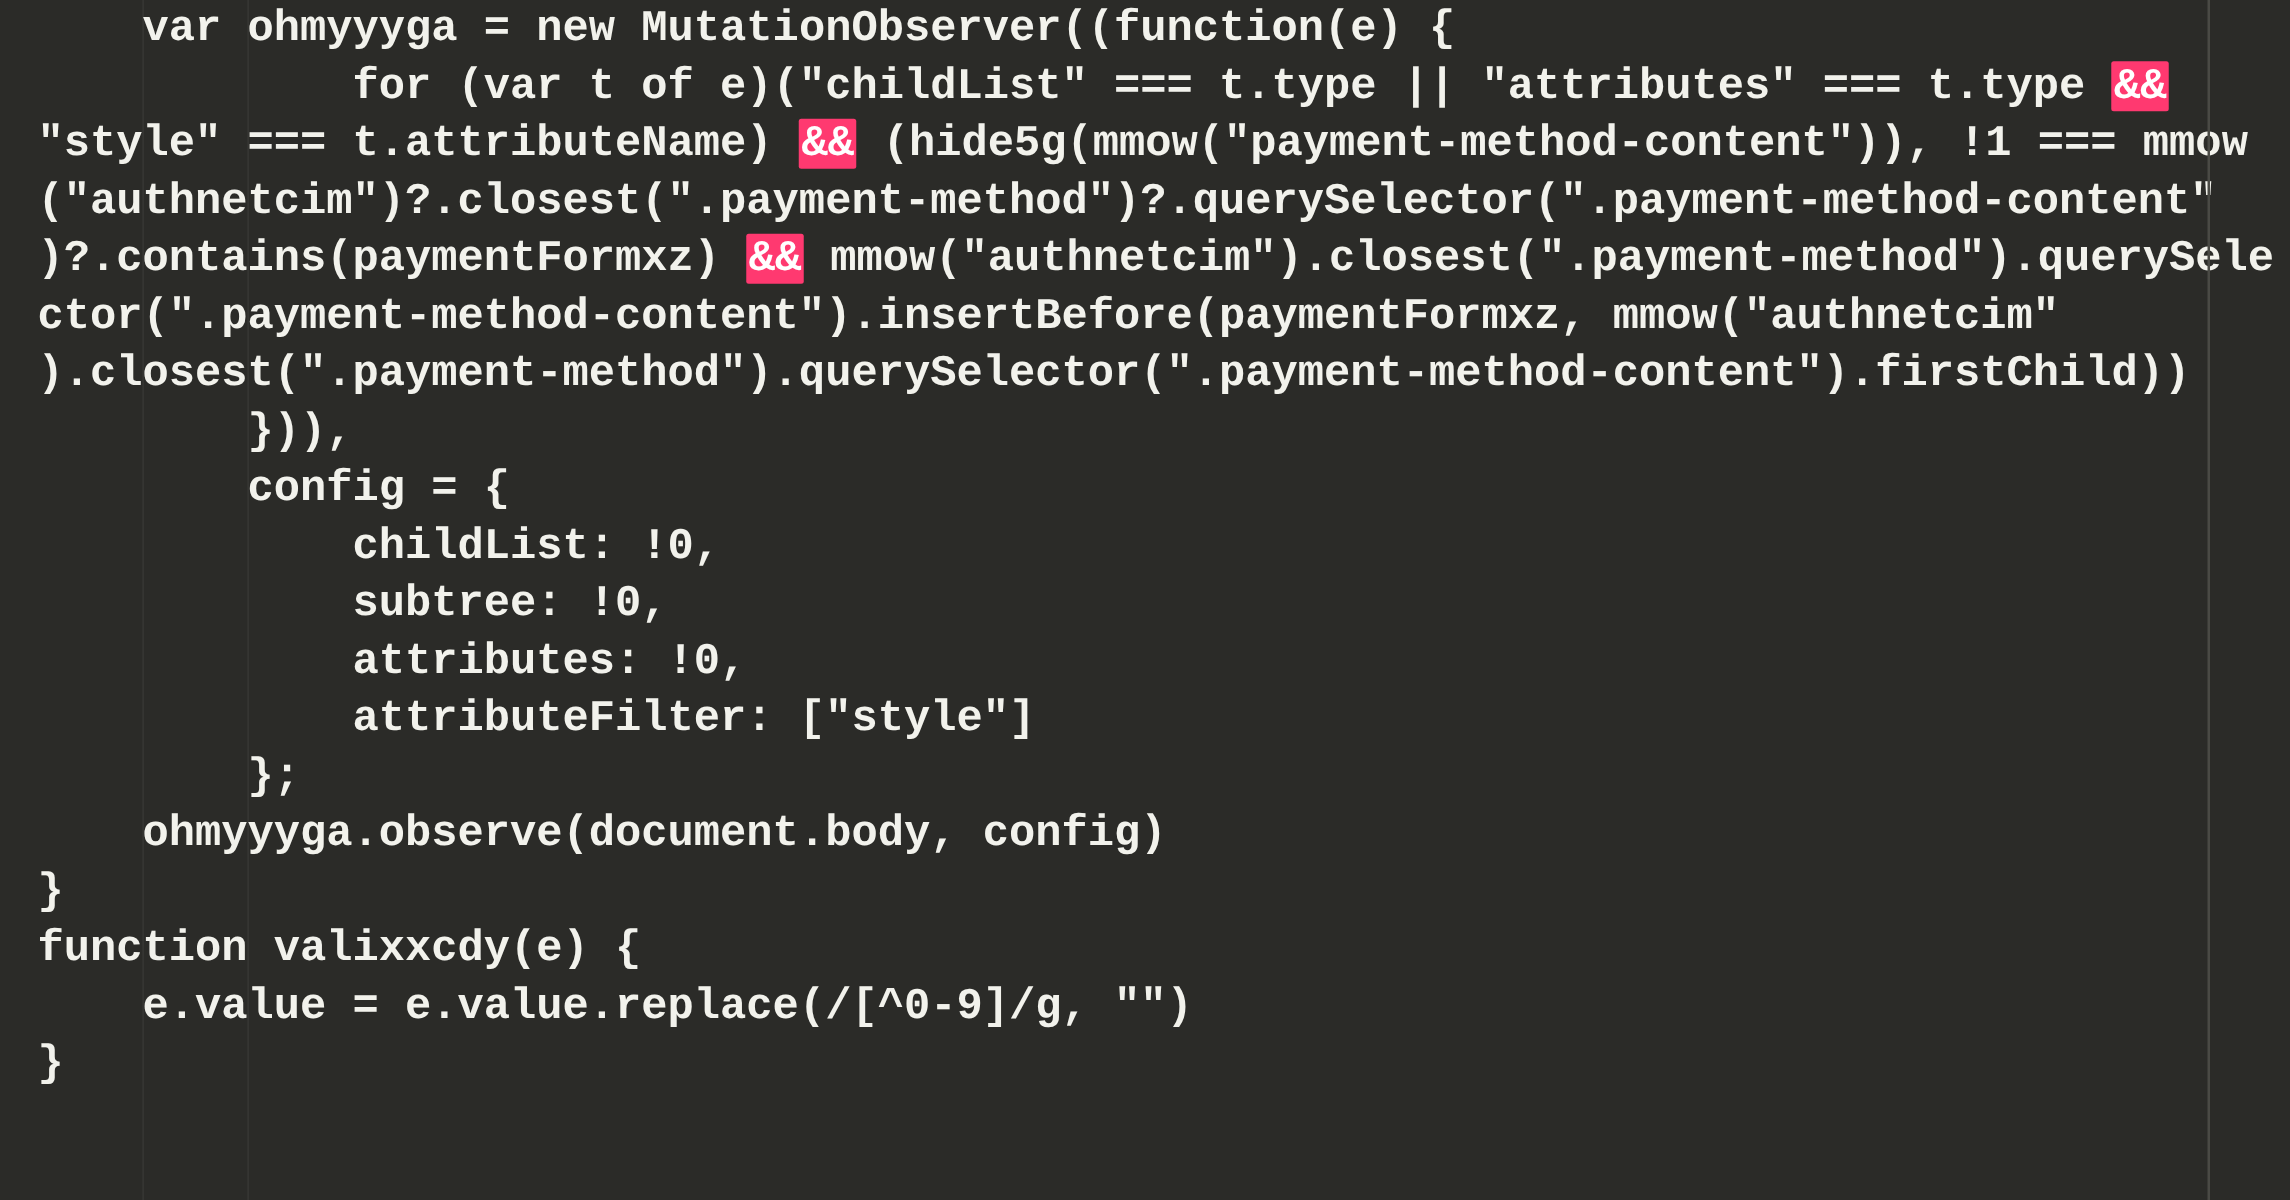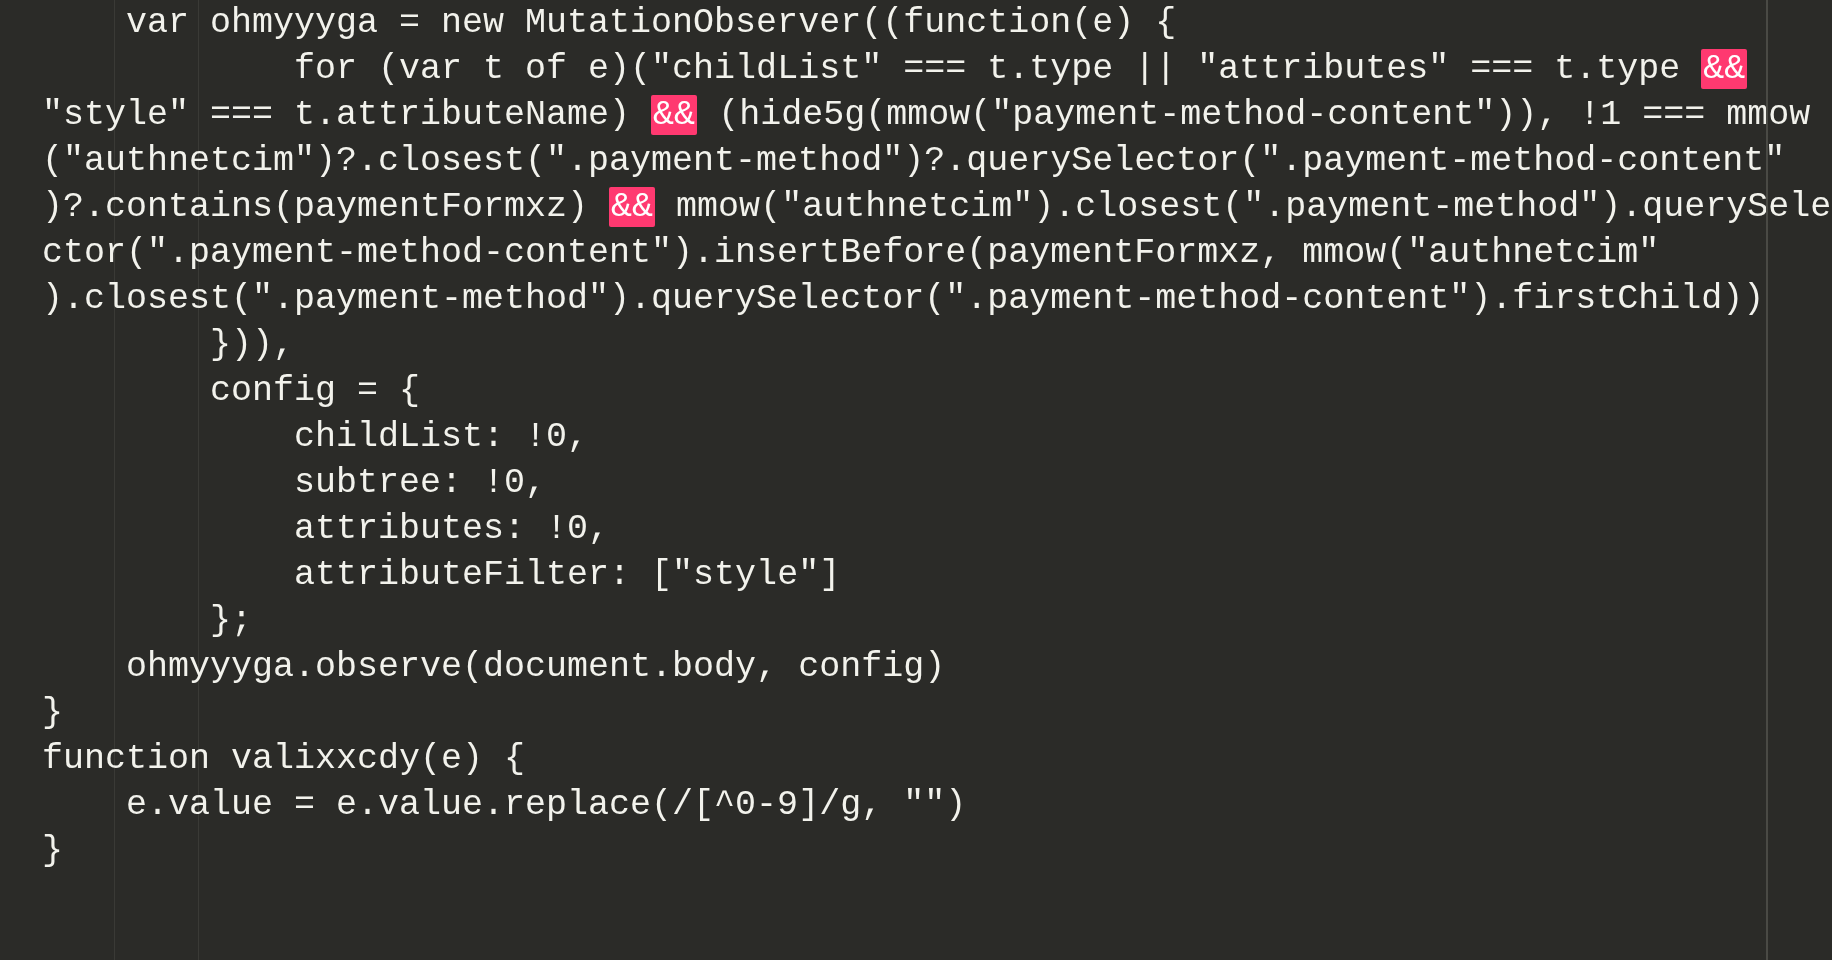--- a/index.html
+++ b/index.html
@@ -16,23 +16,24 @@
     height: 960px;
     font-family: "Menlo", "Courier New", monospace;
     font-size: 35px;
     line-height: 46px;
     color: #f2f2ec;
     white-space: pre;
     box-sizing: border-box;
   }
   .code {
     position: absolute;
-    left: 42px;
+    left: 30px;
     top: 0;
     right: 0;
+    font-weight: bold;
   }
   .guides {
     position: absolute;
     left: 30px;
     top: 0;
     bottom: 0;
     pointer-events: none;
   }
   .guide {
     position: absolute;

